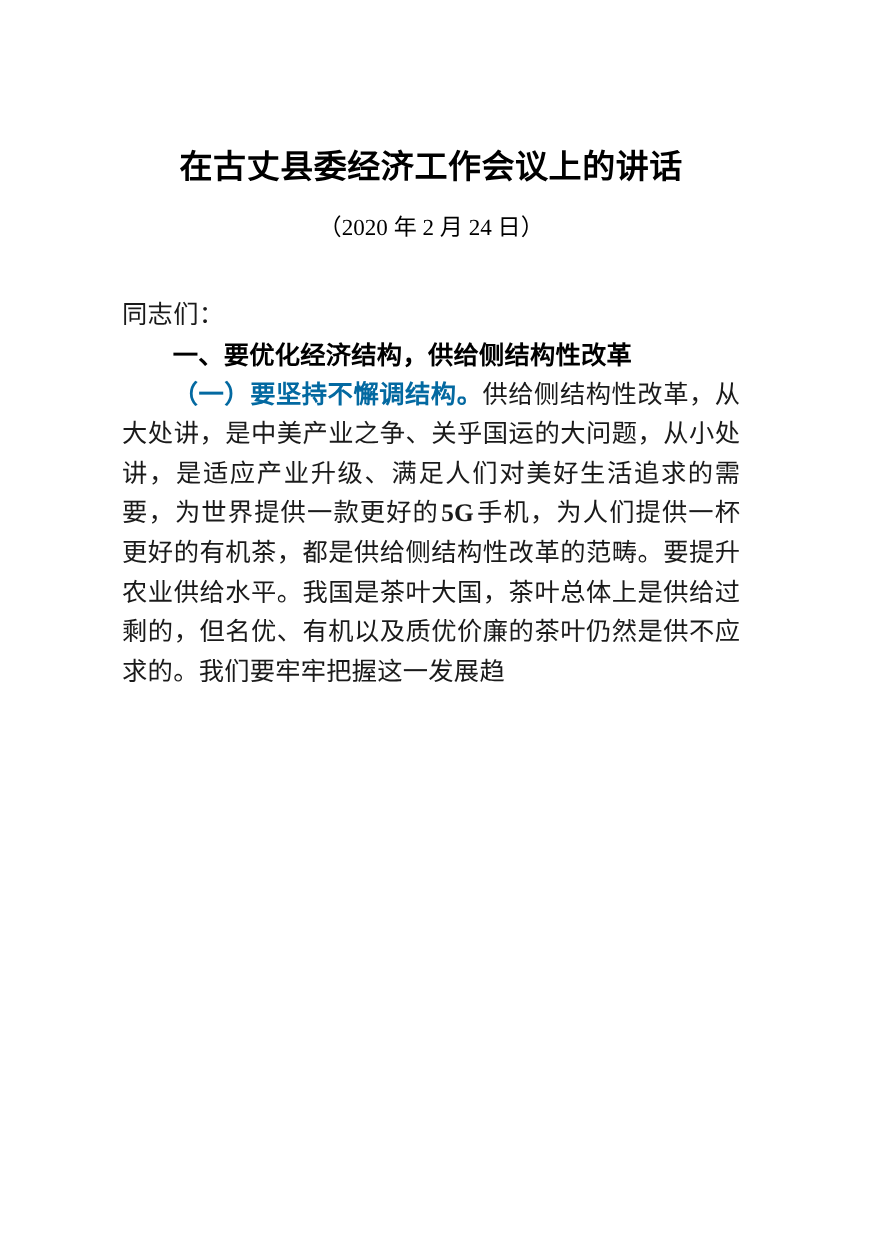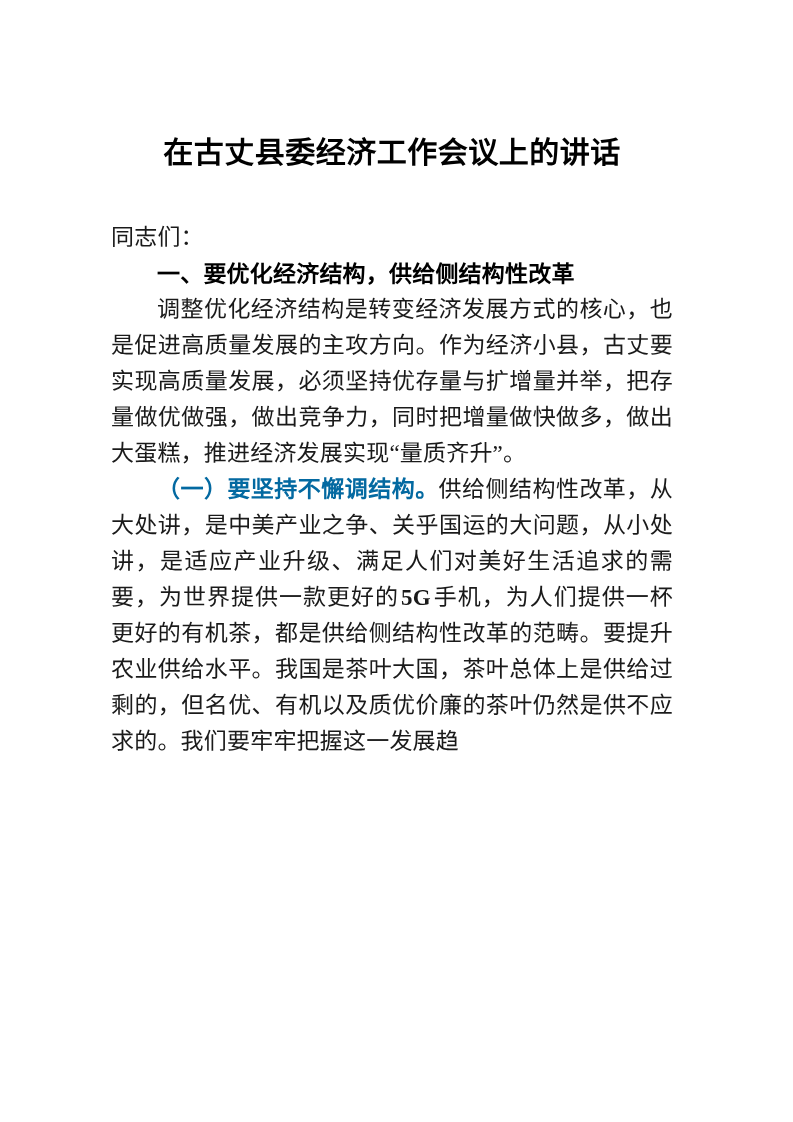--- a/index.html
+++ b/index.html
@@ -115,27 +115,27 @@
 </style>
 </head>
 <body>
 
 <div class="page">
   <div class="content">
 
     <h1 class="doc-title">在古丈县委经济工作会议上的讲话</h1>
 
 
+    <div class="doc-date">（2020 年 2 月 24 日）</div>
 
     <div class="body-block">
 
       <p class="para salutation">同志们：</p>
 
 
       <p class="section-heading">一、要优化经济结构，供给侧结构性改革</p>
 
-      <p class="para indent2">调整优化经济结构是转变经济发展方式的核心，也是促进高质量发展的主攻方向。作为经济小县，古丈要实现高质量发展，必须坚持优存量与扩增量并举，把存量做优做强，做出竞争力，同时把增量做快做多，做出大蛋糕，推进经济发展实现“量质齐升”。</p>
 
       <p class="para indent2"><span class="lead-run">（一）要坚持不懈调结构。</span><span>供给侧结构性改革，从大处讲，是中美产业之争、关乎国运的大问题，从小处讲，是适应产业升级、满足人们对美好生活追求的需要，为世界提供一款更好的</span><span class="latin">5G</span><span>手机，为人们提供一杯更好的有机茶，都是供给侧结构性改革的范畴。要提升农业供给水平。我国是茶叶大国，茶叶总体上是供给过剩的，但名优、有机以及质优价廉的茶叶仍然是供不应求的。我们要牢牢把握这一发展趋</span></p>
 
     </div>
   </div>
 </div>
 
 </body></html>

